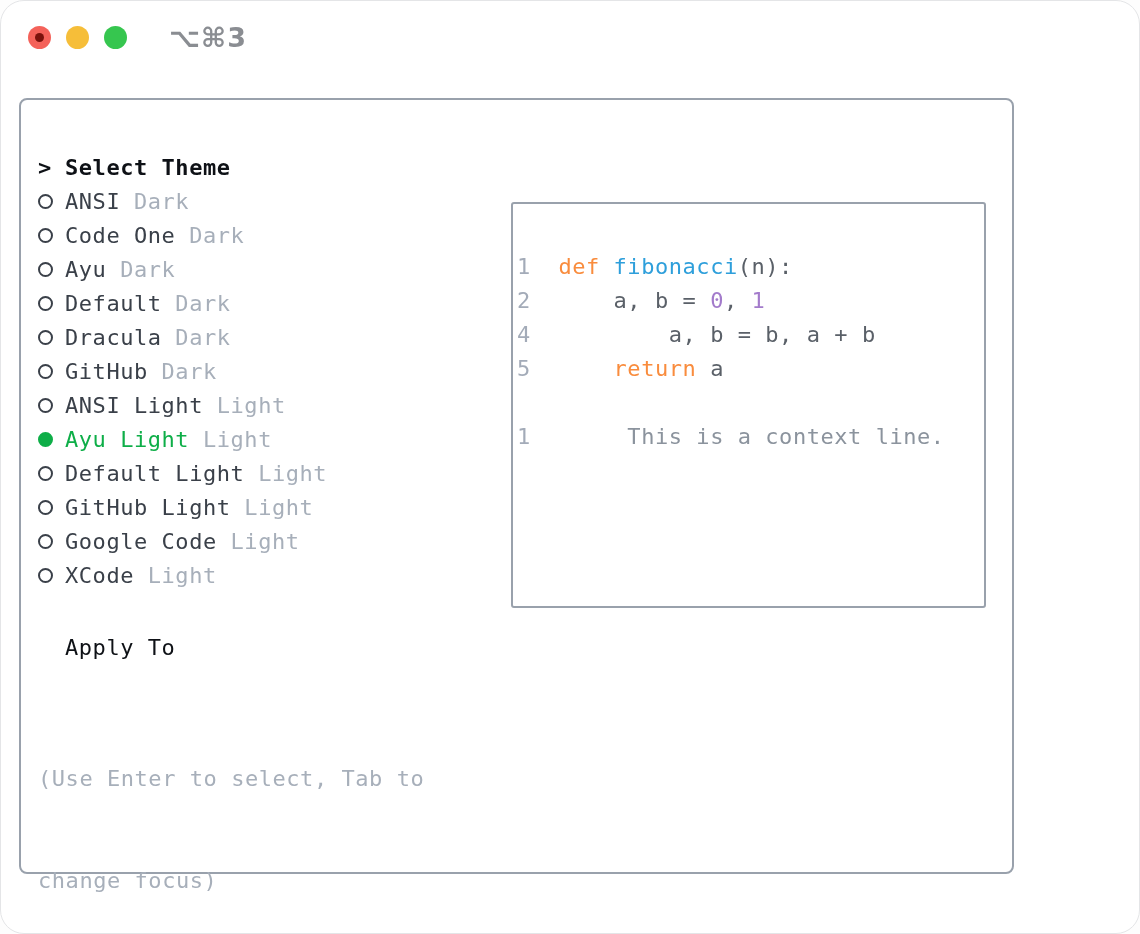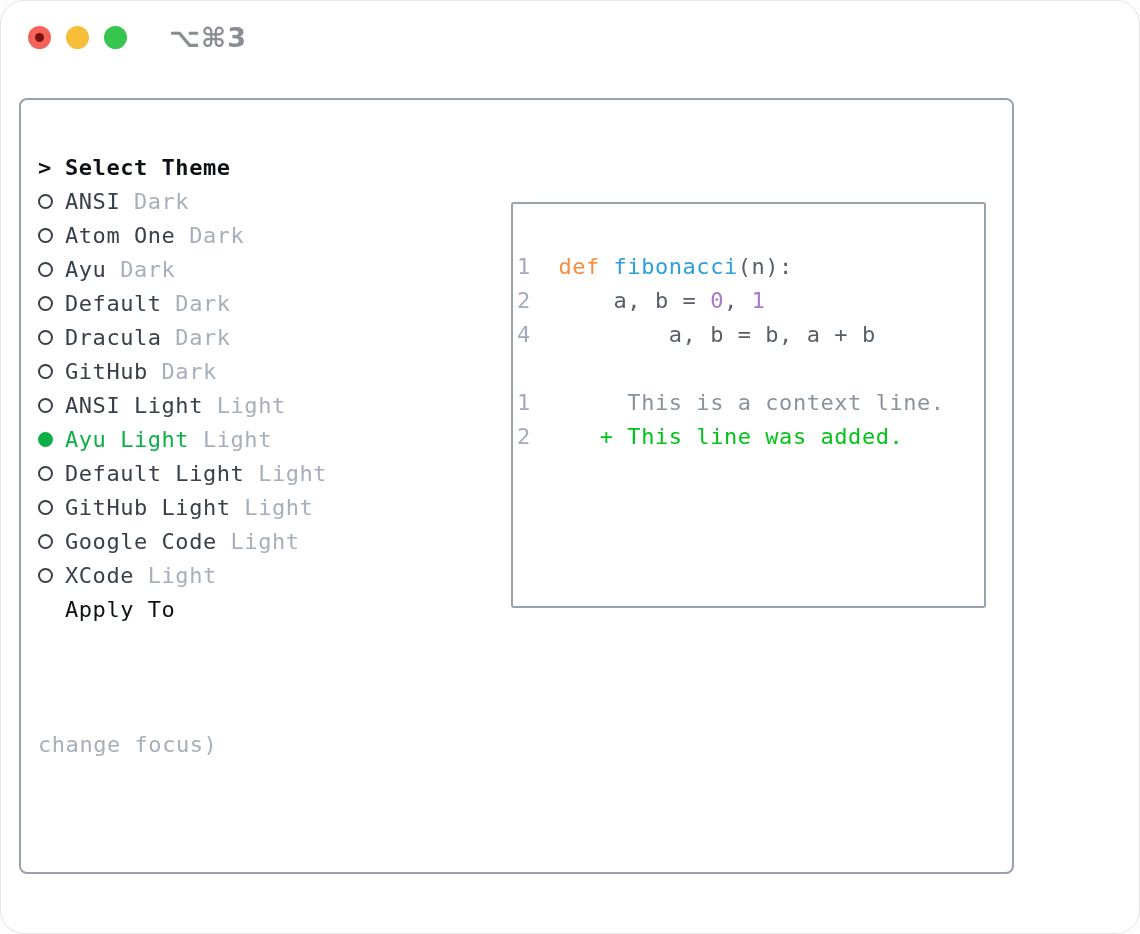--- a/index.html
+++ b/index.html
@@ -31,21 +31,21 @@
   .marker{display:inline-flex;width:27px;align-items:center;flex:none;}
   .prompt{font-weight:700;color:var(--header-text);}
   .h{font-weight:700;color:var(--header-text);}
   .plainhead{color:var(--header-text);}
   .circle{width:15px;height:15px;border-radius:50%;
           border:2px solid var(--item-text);box-sizing:border-box;}
   .circle.sel{background:var(--accent-green);border-color:var(--accent-green);}
   .t-name{color:var(--item-text);}
   .t-name.sel{color:var(--accent-green);}
   .t-var{color:var(--variant-text);}
-  .apply-header{}
+  .apply-header{margin-top:34px;align-items:flex-end;}
   .hint{margin-top:34px;color:var(--hint-text);line-height:34px;white-space:pre;}
 
   
   .preview-title{position:absolute;left:500px;top:50px;margin-top:48px;}
   .preview-box{position:absolute;left:490px;top:102px;width:471px;height:402px;
                border:2px solid var(--panel-border);border-radius:3px;
                box-sizing:content-box;overflow:hidden;background:#fff;}
   .code{padding:46px 0 0 4px;}
   .pline{height:34px;line-height:34px;white-space:pre;}
   .ln{color:var(--line-num);}
@@ -74,52 +74,53 @@
 
   <div class="panel">
 
     <div class="sidebar mono">
       <div class="row">
         <span class="marker prompt">&gt;</span><span class="h">Select Theme</span>
       </div>
 
       <div id="theme-list">
           <div class="row"><span class="marker"><span class="circle"></span></span><span class="t-name">ANSI</span><span class="t-var"> Dark</span></div>
-          <div class="row"><span class="marker"><span class="circle"></span></span><span class="t-name">Atom One</span><span class="t-var"> Dark</span></div>
+          <div class="row"><span class="marker"><span class="circle"></span></span><span class="t-name">Code One</span><span class="t-var"> Dark</span></div>
           <div class="row"><span class="marker"><span class="circle"></span></span><span class="t-name">Ayu</span><span class="t-var"> Dark</span></div>
           <div class="row"><span class="marker"><span class="circle"></span></span><span class="t-name">Default</span><span class="t-var"> Dark</span></div>
           <div class="row"><span class="marker"><span class="circle"></span></span><span class="t-name">Dracula</span><span class="t-var"> Dark</span></div>
           <div class="row"><span class="marker"><span class="circle"></span></span><span class="t-name">GitHub</span><span class="t-var"> Dark</span></div>
           <div class="row"><span class="marker"><span class="circle"></span></span><span class="t-name">ANSI Light</span><span class="t-var"> Light</span></div>
           <div class="row"><span class="marker"><span class="circle sel"></span></span><span class="t-name sel">Ayu Light</span><span class="t-var"> Light</span></div>
           <div class="row"><span class="marker"><span class="circle"></span></span><span class="t-name">Default Light</span><span class="t-var"> Light</span></div>
           <div class="row"><span class="marker"><span class="circle"></span></span><span class="t-name">GitHub Light</span><span class="t-var"> Light</span></div>
           <div class="row"><span class="marker"><span class="circle"></span></span><span class="t-name">Google Code</span><span class="t-var"> Light</span></div>
           <div class="row"><span class="marker"><span class="circle"></span></span><span class="t-name">XCode</span><span class="t-var"> Light</span></div>
         </div>
 
       <div class="row apply-header">
         <span class="marker"></span><span class="plainhead">Apply To</span>
       </div>
 
 
       <div class="hint">
+        <div>(Use Enter to select, Tab to</div>
         <div>change focus)</div>
       </div>
     </div>
 
     <div class="preview-title row mono">
       <span class="h">Preview</span>
     </div>
 
     <div class="preview-box">
       <div class="code" id="code-lines">
           <div class="pline mono"><span class="ln">1</span><span class="tk-pl">  </span><span class="tk-kw">def</span><span class="tk-pl"> </span><span class="tk-fn">fibonacci</span><span class="tk-pl">(n):</span></div>
           <div class="pline mono"><span class="ln">2</span><span class="tk-pl">      a, b = </span><span class="tk-lit">0</span><span class="tk-pl">, </span><span class="tk-lit">1</span></div>
           <div class="pline mono"><span class="ln">4</span><span class="tk-pl">          a, b = b, a + b</span></div>
+          <div class="pline mono"><span class="ln">5</span><span class="tk-pl">      </span><span class="tk-kw">return</span><span class="tk-pl"> a</span></div>
           <div class="pline mono"><span class="ln"></span></div>
           <div class="pline mono"><span class="ln">1</span><span class="tk-ctx">       This is a context line.</span></div>
-          <div class="pline mono"><span class="ln">2</span><span class="tk-add">     + This line was added.</span></div>
         </div>
     </div>
 
   </div>
 </div>
 
 </body></html>

